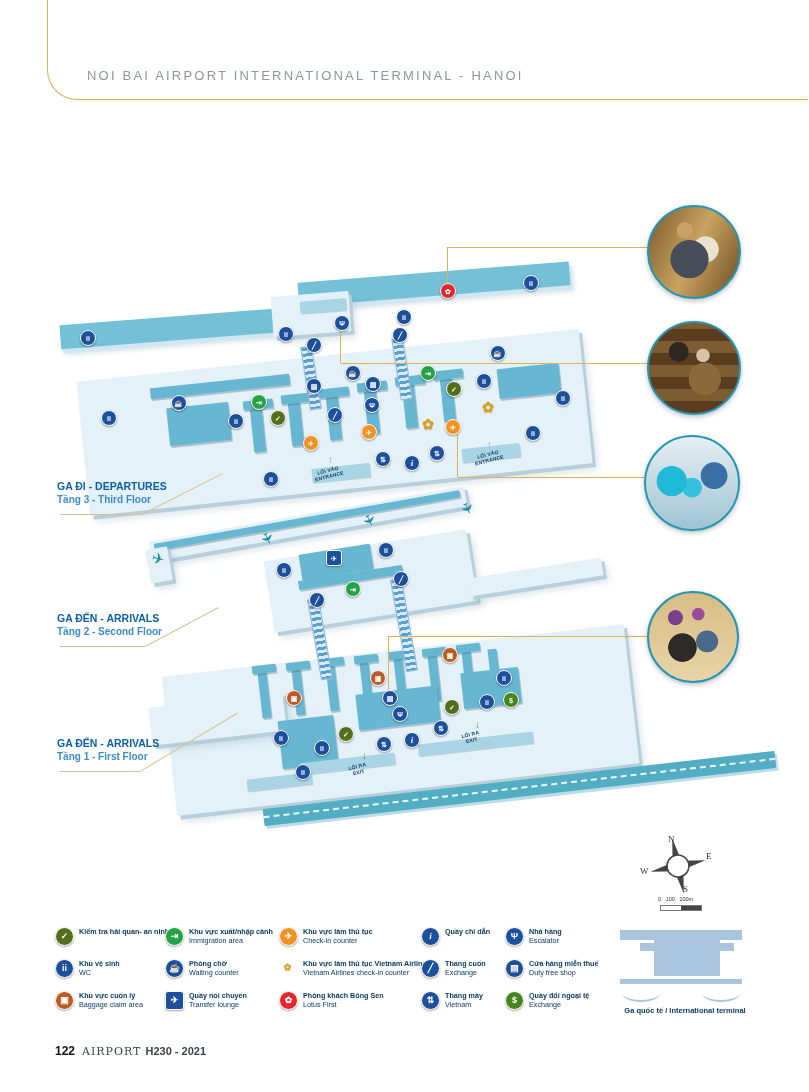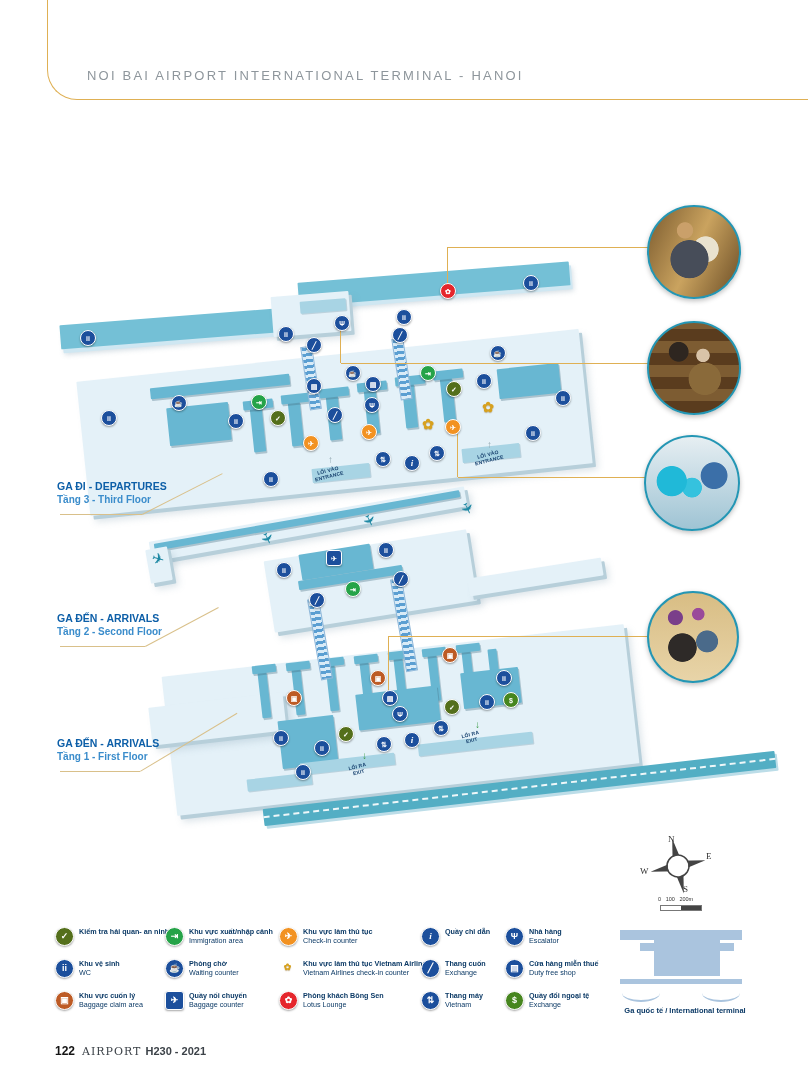--- a/index.html
+++ b/index.html
@@ -319,21 +319,21 @@
           <div class="badge lbadge b-waiting" style="position: absolute; background: rgb(28, 79, 156);">☕</div>
           <div class="ltext">
             <div class="vi">Phòng chờ</div>
             <div>Waiting counter</div>
           </div>
         </div>
         <div class="legend-item" style="top: 64px;">
           <div class="badge lbadge b-transfer" style="position: absolute; background: rgb(28, 79, 156);">✈</div>
           <div class="ltext">
             <div class="vi">Quầy nối chuyến</div>
-            <div>Baggage counter</div>
+            <div>Transfer lounge</div>
           </div>
         </div>
       </div>
       <div class="legend-col" style="left: 279px;">
         <div class="legend-item" style="top: 0px;">
           <div class="badge lbadge b-checkin" style="position: absolute; background: rgb(242, 146, 34);">✈</div>
           <div class="ltext">
             <div class="vi">Khu vực làm thủ tục</div>
             <div>Check-in counter</div>
           </div>
@@ -342,21 +342,21 @@
           <div class="badge lbadge b-vna" style="position: absolute; background: rgb(215, 161, 31);">✿</div>
           <div class="ltext">
             <div class="vi">Khu vực làm thủ tục Vietnam Airlines</div>
             <div>Vietnam Airlines check-in counter</div>
           </div>
         </div>
         <div class="legend-item" style="top: 64px;">
           <div class="badge lbadge b-lotus" style="position: absolute; background: rgb(229, 38, 44);">✿</div>
           <div class="ltext">
             <div class="vi">Phòng khách Bông Sen</div>
-            <div>Lotus Lounge</div>
+            <div>Lotus First</div>
           </div>
         </div>
       </div>
       <div class="legend-col" style="left: 421px;">
         <div class="legend-item" style="top: 0px;">
           <div class="badge lbadge b-info" style="position: absolute; background: rgb(28, 79, 156);">i</div>
           <div class="ltext">
             <div class="vi">Quầy chỉ dẫn</div>
           </div>
         </div>

